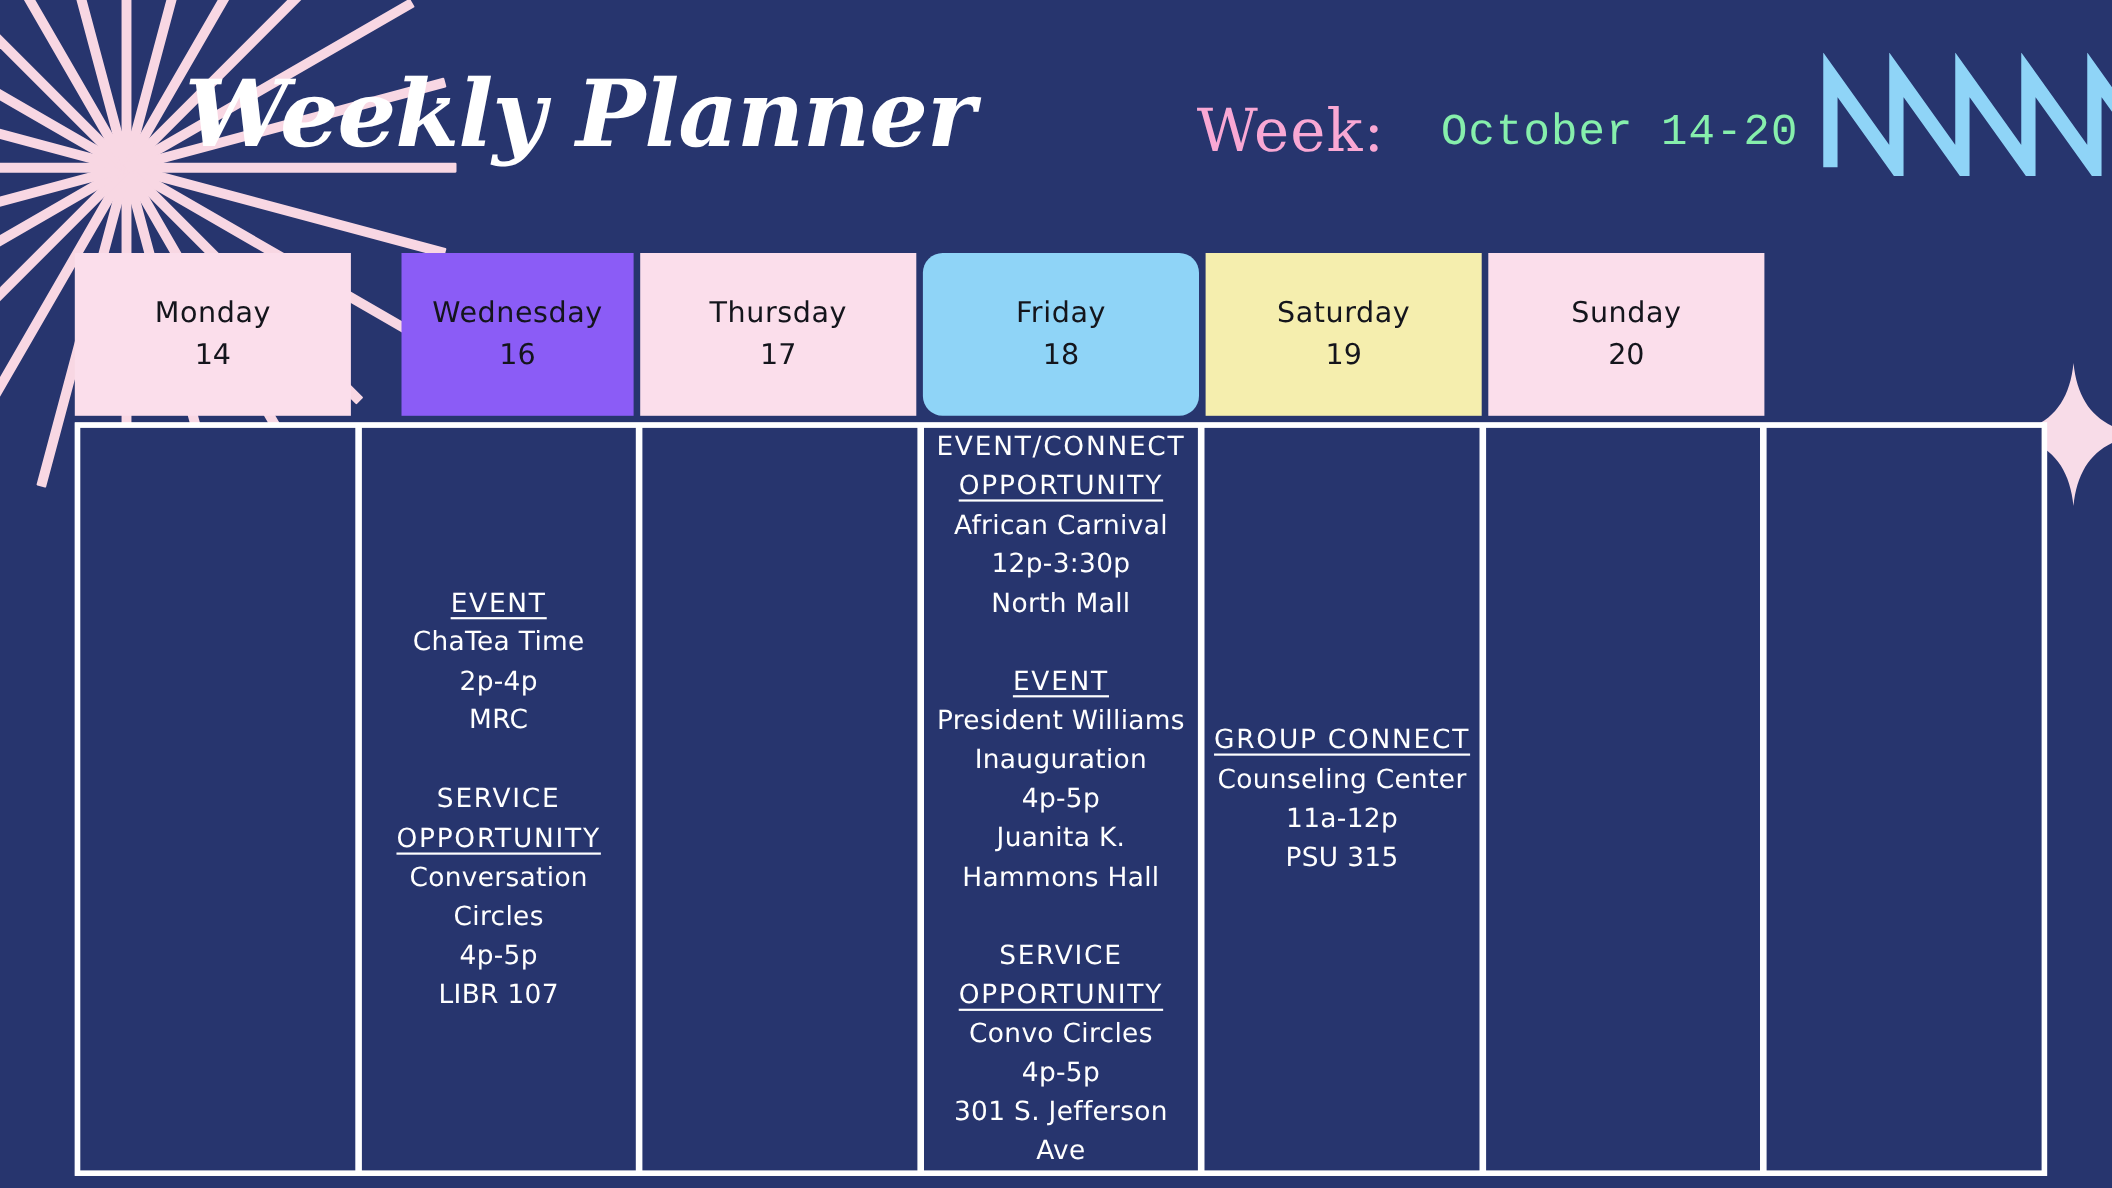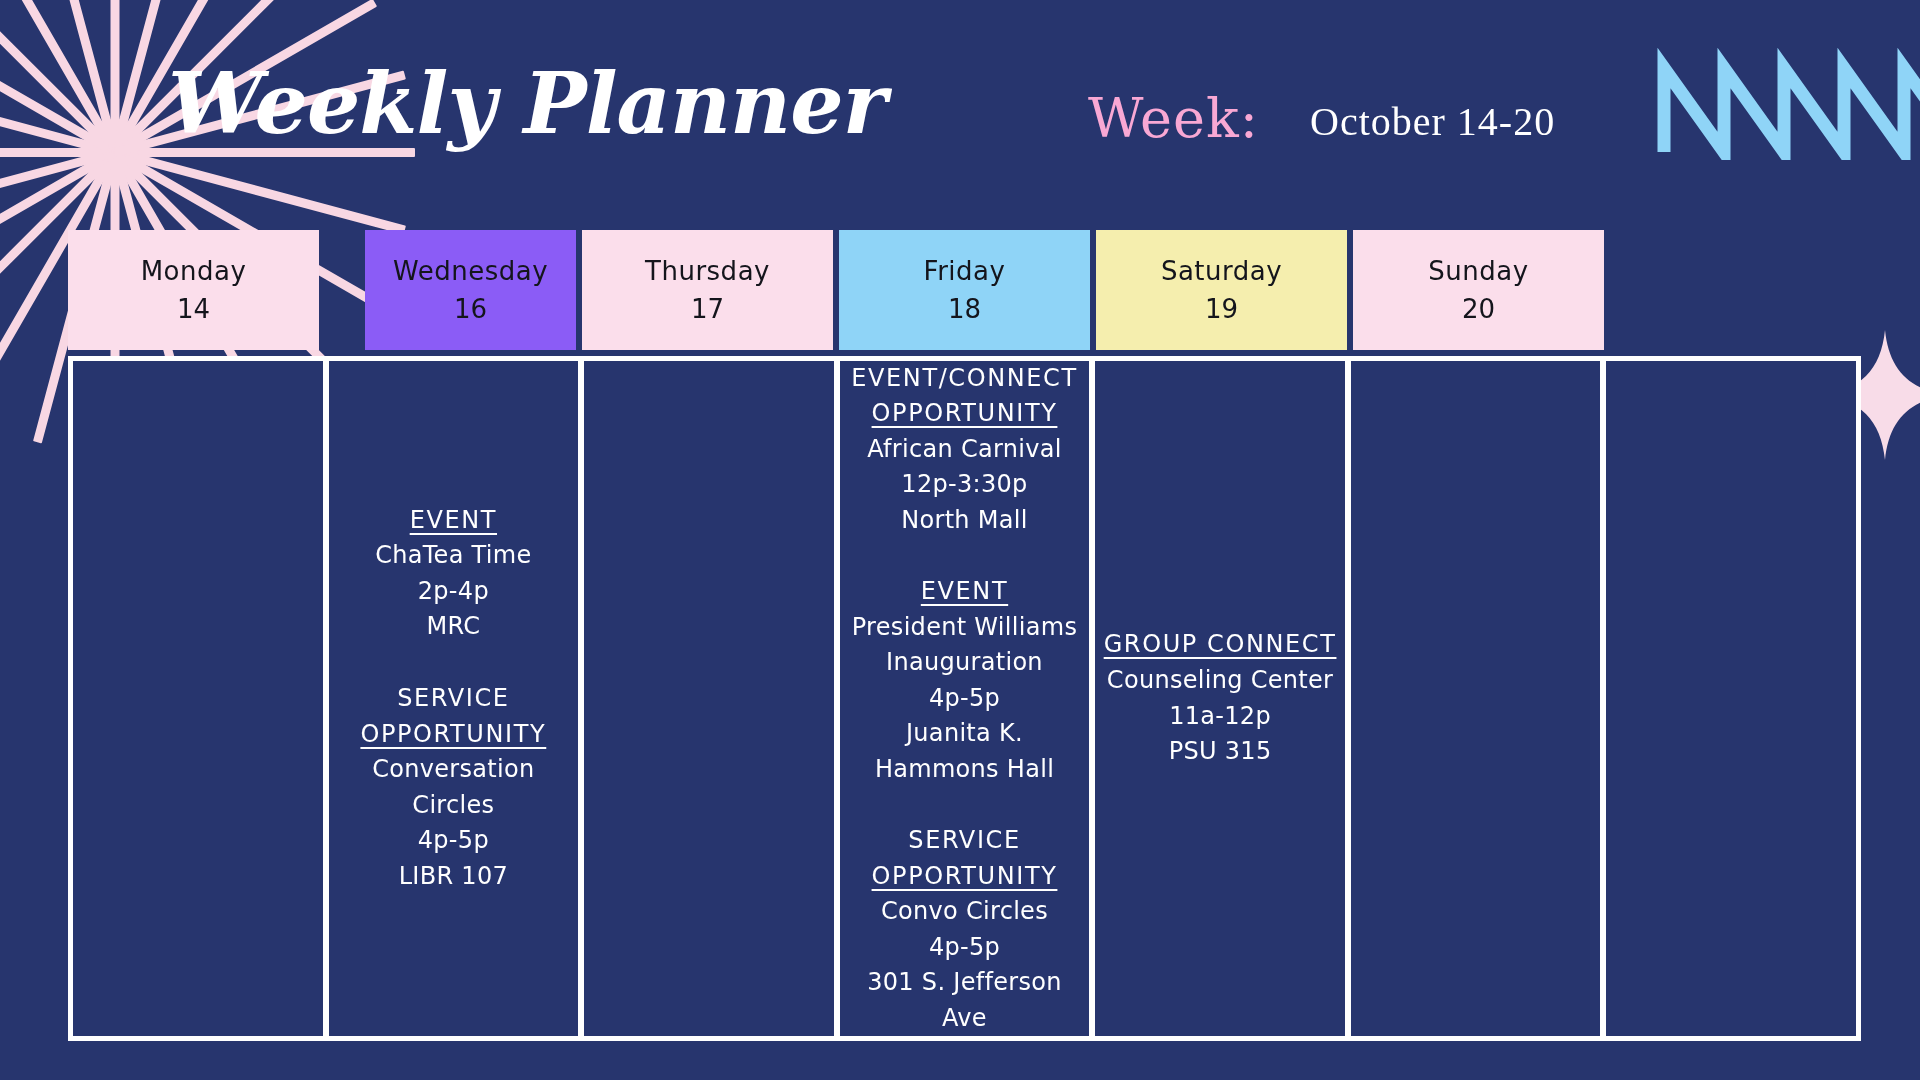--- a/index.html
+++ b/index.html
@@ -114,43 +114,43 @@
     color: #f9a8d4;
     letter-spacing: 1px;
     line-height: 1;
     white-space: nowrap;
   }
 
   .week-value {
     position: absolute;
     left: 1310px;
     top: 102px;
-    font-family: Liberation Serif, serif;
+    font-family: Liberation Mono, monospace;
     font-weight: 400;
     font-size: 40px;
-    color: #ffffff;
+    color: #86efac;
     letter-spacing: 1px;
     line-height: 1;
     white-space: nowrap;
   }
 
   
   .calendar {
     position: absolute;
     left: 68px;
     top: 230px;
     width: 1793px;
     z-index: 4;
   }
 
   .day-header-row {
     display: grid;
     grid-template-columns: repeat(7, 1fr);
     gap: 6px;
-    height: 120px;
+    height: 148px;
   }
 
   .day-header {
     display: flex;
     flex-direction: column;
     align-items: center;
     justify-content: center;
     color: #14151c;
     font-family: "DejaVu Sans", sans-serif;
     line-height: 1.25;
@@ -266,21 +266,21 @@
           <span class="dnum">14</span>
         </div>
         <div class="day-header" style="background: #8b5cf6; margin-left: 40px;">
           <span class="dname">Wednesday</span>
           <span class="dnum">16</span>
         </div>
         <div class="day-header" style="background: rgb(251, 222, 235);">
           <span class="dname">Thursday</span>
           <span class="dnum">17</span>
         </div>
-        <div class="day-header" style="background: rgb(143, 212, 247);">
+        <div class="day-header" style="background: rgb(143, 212, 247); border-radius: 18px;">
           <span class="dname">Friday</span>
           <span class="dnum">18</span>
         </div>
         <div class="day-header" style="background: rgb(245, 238, 174);">
           <span class="dname">Saturday</span>
           <span class="dnum">19</span>
         </div>
         <div class="day-header" style="background: rgb(251, 222, 235);">
           <span class="dname">Sunday</span>
           <span class="dnum">20</span>

